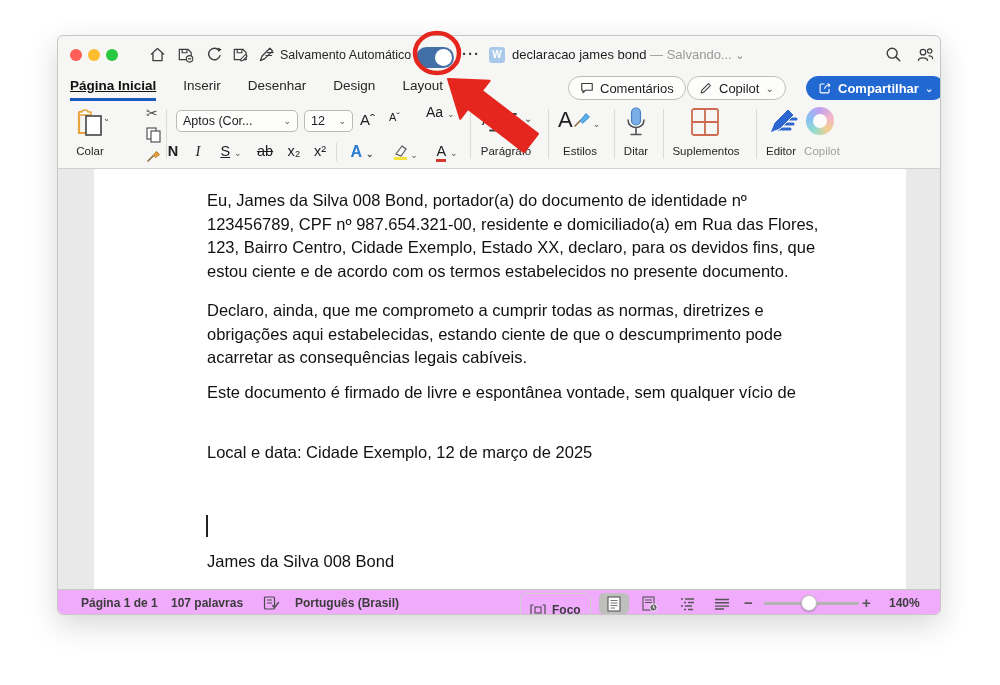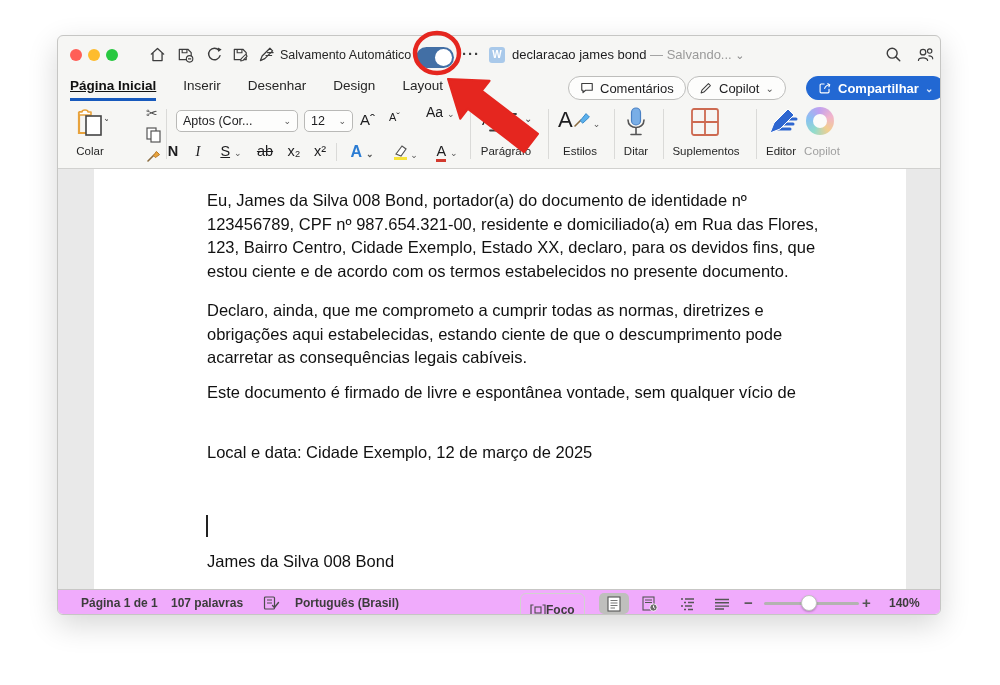--- a/index.html
+++ b/index.html
@@ -60,21 +60,21 @@
   .page { position:absolute; left:36px; top:0; width:812px; height:420px; background:#fff; }
   .pline { white-space:nowrap; font-size:16.5px; line-height:23.5px; color:#111; }
   .tblock { position:absolute; left:113px; }
   .caret { position:absolute; left:112px; top:346px; width:1.5px; height:22px; background:#222; }
 
   
   .statusbar { position:absolute; left:0; top:553px; width:100%; height:27px; background:#f0abfc;
     border-top:1px solid #c7c7c5; font-size:12px; color:#3c3c3c;font-weight:bold; }
   .sb { position:absolute; top:6px; white-space:nowrap; }
   .focus-pill { position:absolute; left:462px; top:3px; height:20px; border:1px solid #d2d2d0; border-radius:6px;
-    display:flex; align-items:center; padding:16px 9px; }
+    display:flex; align-items:center; gap:6px; padding:16px 9px; }
   .viewbtn { position:absolute; top:3px; width:30px; height:21px; border-radius:5px; display:flex; align-items:center; justify-content:center; }
   .viewbtn.active { background:#bfbfbd; }
   .zoomtrack { position:absolute; left:706px; top:12px; width:95px; height:3px; background:#b3b3b1; border-radius:2px; }
   .zoomknob { position:absolute; left:743px; top:5px; width:16px; height:16px; border-radius:50%; background:#fff;
     border:1px solid #c2c2c0; box-shadow:0 1px 2px rgba(0,0,0,.25); }
   .zsign { font-size:15px; color:#555; top:4px; }
 
   
   .annotation { position:absolute; left:0; top:0; width:1000px; height:685px; pointer-events:none; z-index:50; }
 </style>

